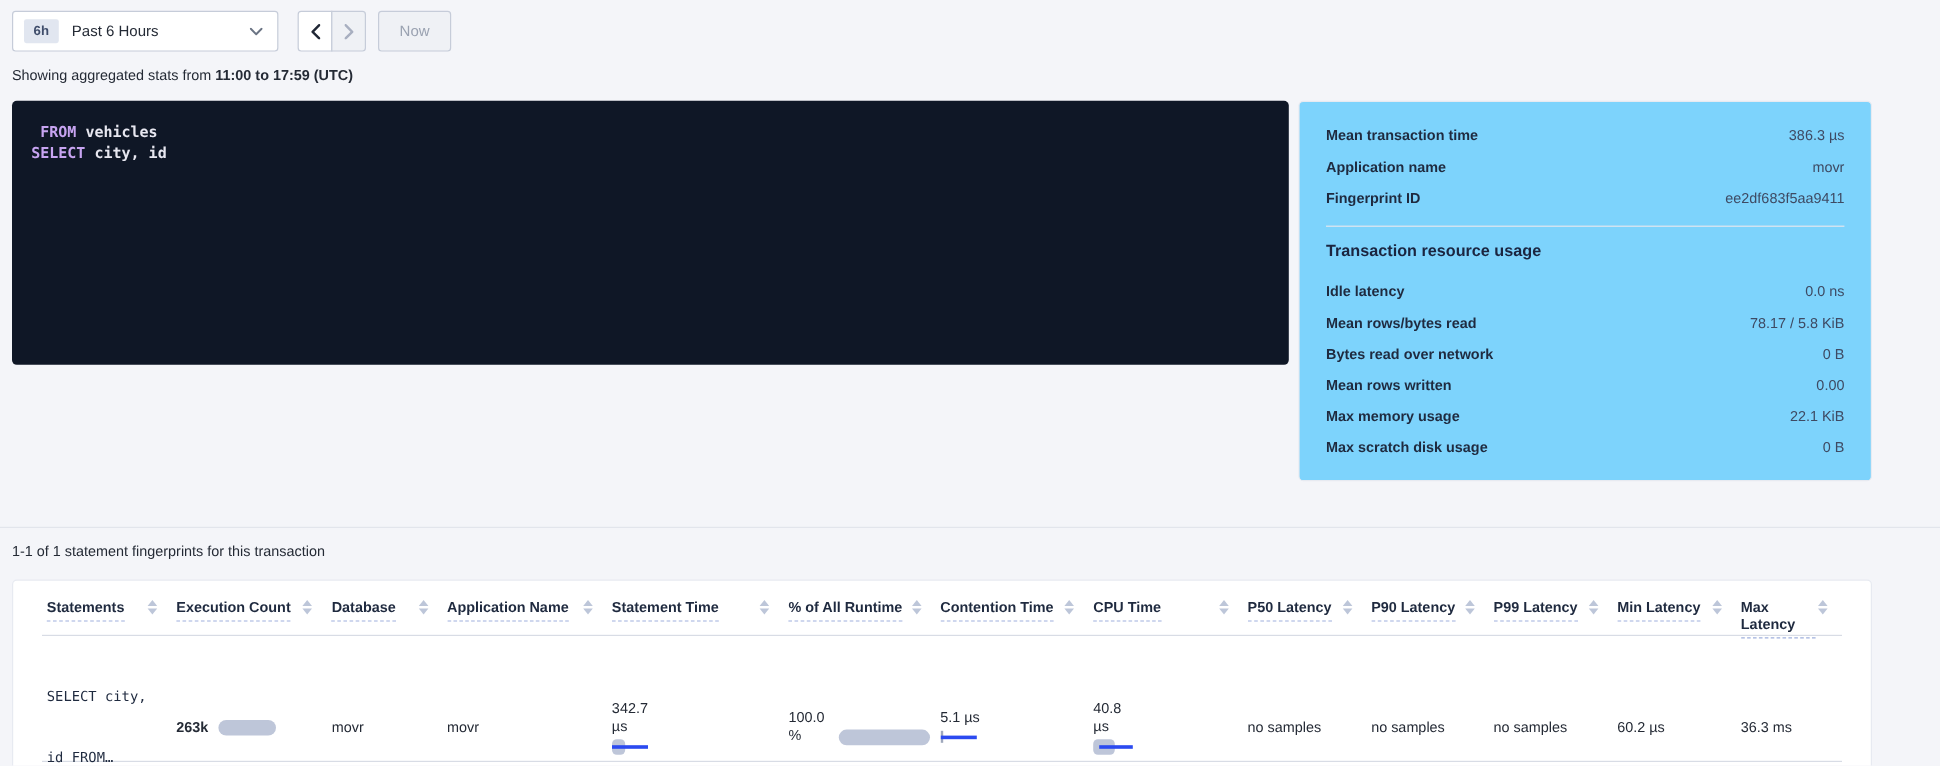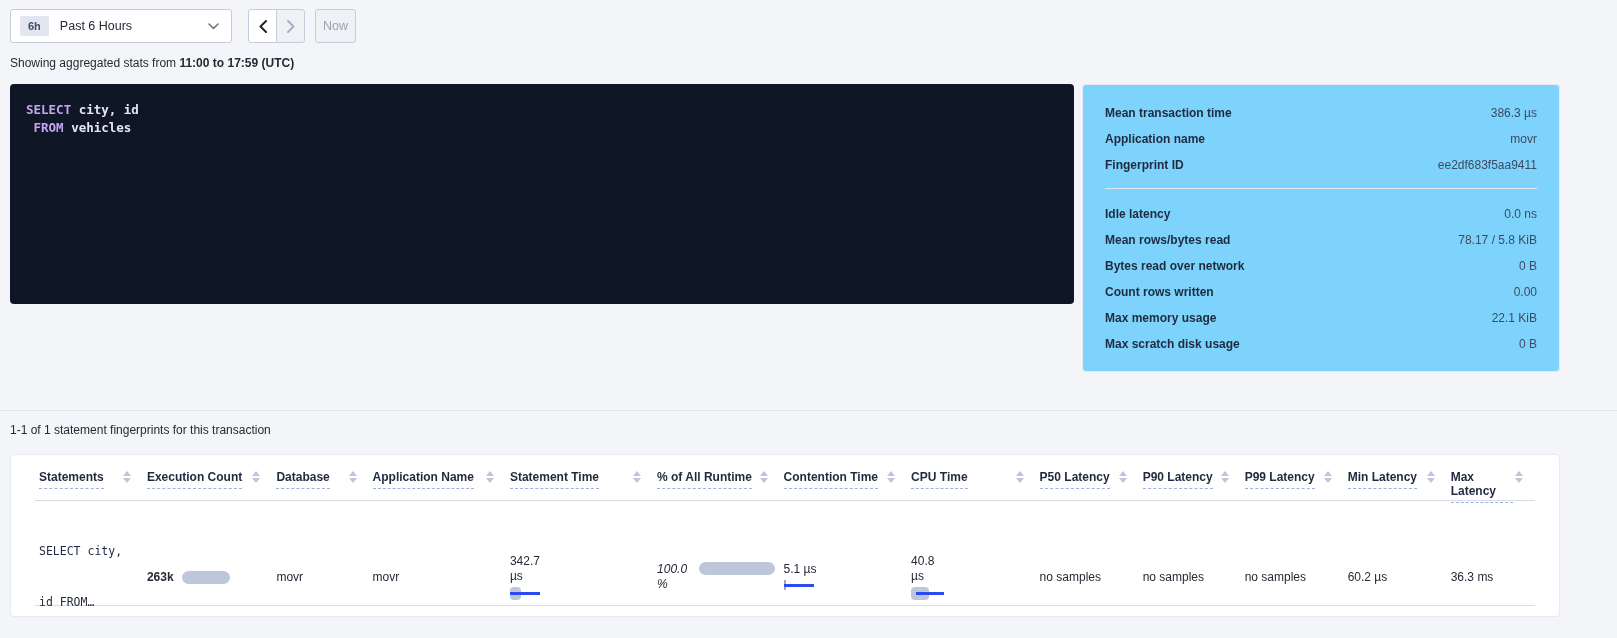--- a/index.html
+++ b/index.html
@@ -28,21 +28,21 @@
   
   .page-title{padding-top:7px;font-size:16px;font-weight:700;color:var(--ink-dark);letter-spacing:.1px;}
   .controls{display:flex;margin-top:9px;height:34px;align-items:stretch;}
   .range-select{width:222px;background:#fff;border:1px solid var(--ctl-border);border-radius:3px;display:flex;align-items:center;padding:0 12px 0 9px;cursor:pointer;}
   .range-badge{background:#e1e6f0;color:#3f4d6b;font-size:11px;font-weight:700;padding:4px 8px;border-radius:2px;}
   .range-label{margin-left:11px;font-size:12.5px;color:var(--ink);flex:1;}
   .nav-group{display:flex;margin-left:16px;}
   .nav-btn{width:29px;display:flex;align-items:center;justify-content:center;border:1px solid var(--ctl-border);background:#fff;cursor:pointer;}
   .nav-btn.prev{border-radius:3px 0 0 3px;}
   .nav-btn.next{border-radius:0 3px 3px 0;background:#eff1f5;margin-left:-1px;cursor:default;}
-  .now-btn{margin-left:10px;padding:0 7px;background:#eff1f5;border:1px solid var(--ctl-border);border-radius:3px;color:var(--muted);font-size:12.5px;display:flex;align-items:center;cursor:default;font-family:inherit;}
+  .now-btn{margin-left:10px;padding:0 17px;background:#eff1f5;border:1px solid var(--ctl-border);border-radius:3px;color:var(--muted);font-size:12.5px;display:flex;align-items:center;cursor:default;font-family:inherit;}
   .stats-caption{margin-top:13px;font-size:12px;color:var(--ink);}
   .stats-caption b{font-weight:700;}
 
   
   .main-row{display:flex;margin-top:14px;gap:8px;align-items:flex-start;}
   .sql-box{width:1064px;height:220px;background:var(--sql-bg);border-radius:4px;padding:17px 16px;
     font-family:"DejaVu Sans Mono",monospace;font-size:12.5px;line-height:17.5px;color:#e7e7f0;font-weight:700;}
   .sql-line{white-space:pre;}
   .sql-line .kw{color:var(--sql-kw);white-space:pre;}
 
@@ -70,21 +70,21 @@
   .c6{width:130px}.c7{width:131px}.c8{width:105px}.c9{width:104px}.c10{width:105px}.c11{width:105px}.c12{width:90px}
 
   .stmt-code{font-family:"DejaVu Sans Mono",monospace;font-size:11.5px;line-height:17px;color:#1f2a3f;white-space:pre;cursor:pointer;}
   .exec-cell{display:flex;align-items:center;gap:8px;font-weight:bold;}
   .bar-pill{background:var(--bar-gray);height:13px;border-radius:7px;flex:none;}
   .metric-stack{font-size:12px;line-height:15px;}
   .mini-bar{position:relative;height:13px;margin-top:3px;width:60px;}
   .mini-bar .pill{position:absolute;left:0;top:0;height:13px;border-radius:4px;background:var(--bar-gray);}
   .mini-bar .line{position:absolute;top:5px;height:3px;background:var(--accent);}
   .mini-bar .tick{position:absolute;left:0;top:0;width:2px;height:10px;background:#9fa8bc;}
-  .runtime-cell{display:flex;align-items:flex-start;gap:12px;font-style:italic;}
+  .runtime-cell{display:flex;align-items:flex-end;gap:12px;}
 </style>
 </head>
 <body>
 
 <div class="content">
 
 
   <div class="controls">
     <div class="range-select">
       <span class="range-badge">6h</span>
@@ -106,56 +106,57 @@
       </div>
     </div>
     <button class="now-btn">Now</button>
   </div>
 
   <div class="stats-caption"><span>Showing aggregated stats from </span><b>11:00 to 17:59 (UTC)</b></div>
 
   <div class="main-row">
     <div class="sql-box">
       <div id="sql-code">
+          <div class="sql-line"><span class="kw"> FROM</span><span> vehicles</span></div>
           <div class="sql-line"><span class="kw">SELECT</span><span> city, id</span></div>
-          <div class="sql-line"><span class="kw"> FROM</span><span> vehicles</span></div>
         </div>
     </div>
 
     <div class="summary-panel">
       <div id="info-rows">
           <div class="summary-row">
             <span class="summary-label">Mean transaction time</span>
             <span class="summary-value">386.3 µs</span>
           </div>
           <div class="summary-row">
             <span class="summary-label">Application name</span>
             <span class="summary-value">movr</span>
           </div>
           <div class="summary-row">
             <span class="summary-label">Fingerprint ID</span>
             <span class="summary-value">ee2df683f5aa9411</span>
           </div>
         </div>
       <hr class="panel-divider">
+      <div class="resource-title">Transaction resource usage</div>
       <div id="resource-rows">
           <div class="summary-row">
             <span class="summary-label">Idle latency</span>
             <span class="summary-value">0.0 ns</span>
           </div>
           <div class="summary-row">
             <span class="summary-label">Mean rows/bytes read</span>
             <span class="summary-value">78.17 / 5.8 KiB</span>
           </div>
           <div class="summary-row">
             <span class="summary-label">Bytes read over network</span>
             <span class="summary-value">0 B</span>
           </div>
           <div class="summary-row">
-            <span class="summary-label">Count rows written</span>
+            <span class="summary-label">Mean rows written</span>
             <span class="summary-value">0.00</span>
           </div>
           <div class="summary-row">
             <span class="summary-label">Max memory usage</span>
             <span class="summary-value">22.1 KiB</span>
           </div>
           <div class="summary-row">
             <span class="summary-label">Max scratch disk usage</span>
             <span class="summary-value">0 B</span>
           </div>

